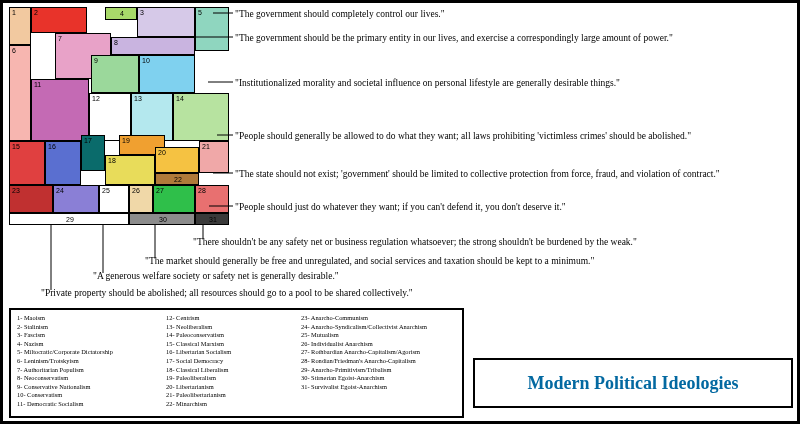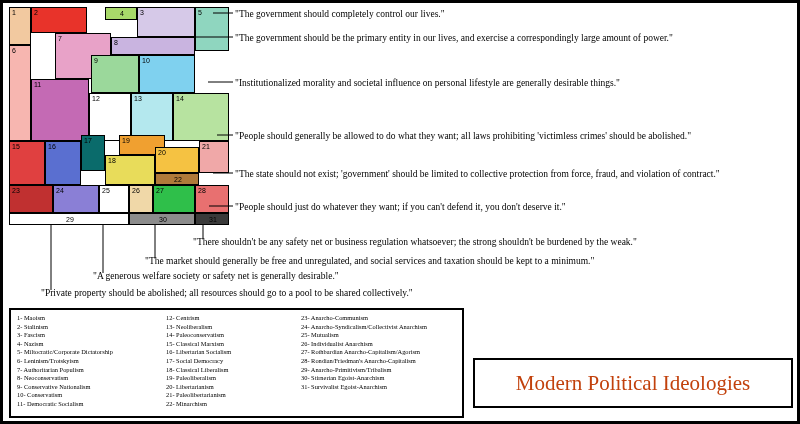--- a/index.html
+++ b/index.html
@@ -68,21 +68,21 @@
   .legitem{display:block;}
   
   #titlebox{
     position:absolute;left:470px;top:355px;width:320px;height:50px;
     border:2px solid #000;background:#fff;
     display:flex;align-items:center;justify-content:center;
     box-sizing:border-box;
   }
   #titlebox .t{
     font-family:"Liberation Serif", serif;
-    font-size:21px;font-weight:normal;color:#c2410c;
+    font-size:18px;font-weight:bold;color:#0369a1;
   }
 </style>
 </head>
 <body>
 
 <div id="frame">
 
   <div id="diagram">
       <div class="cell" style="left: 0px; top: 0px; width: 22px; height: 38px; background: rgb(242, 201, 160);">
         <span>1</span>

